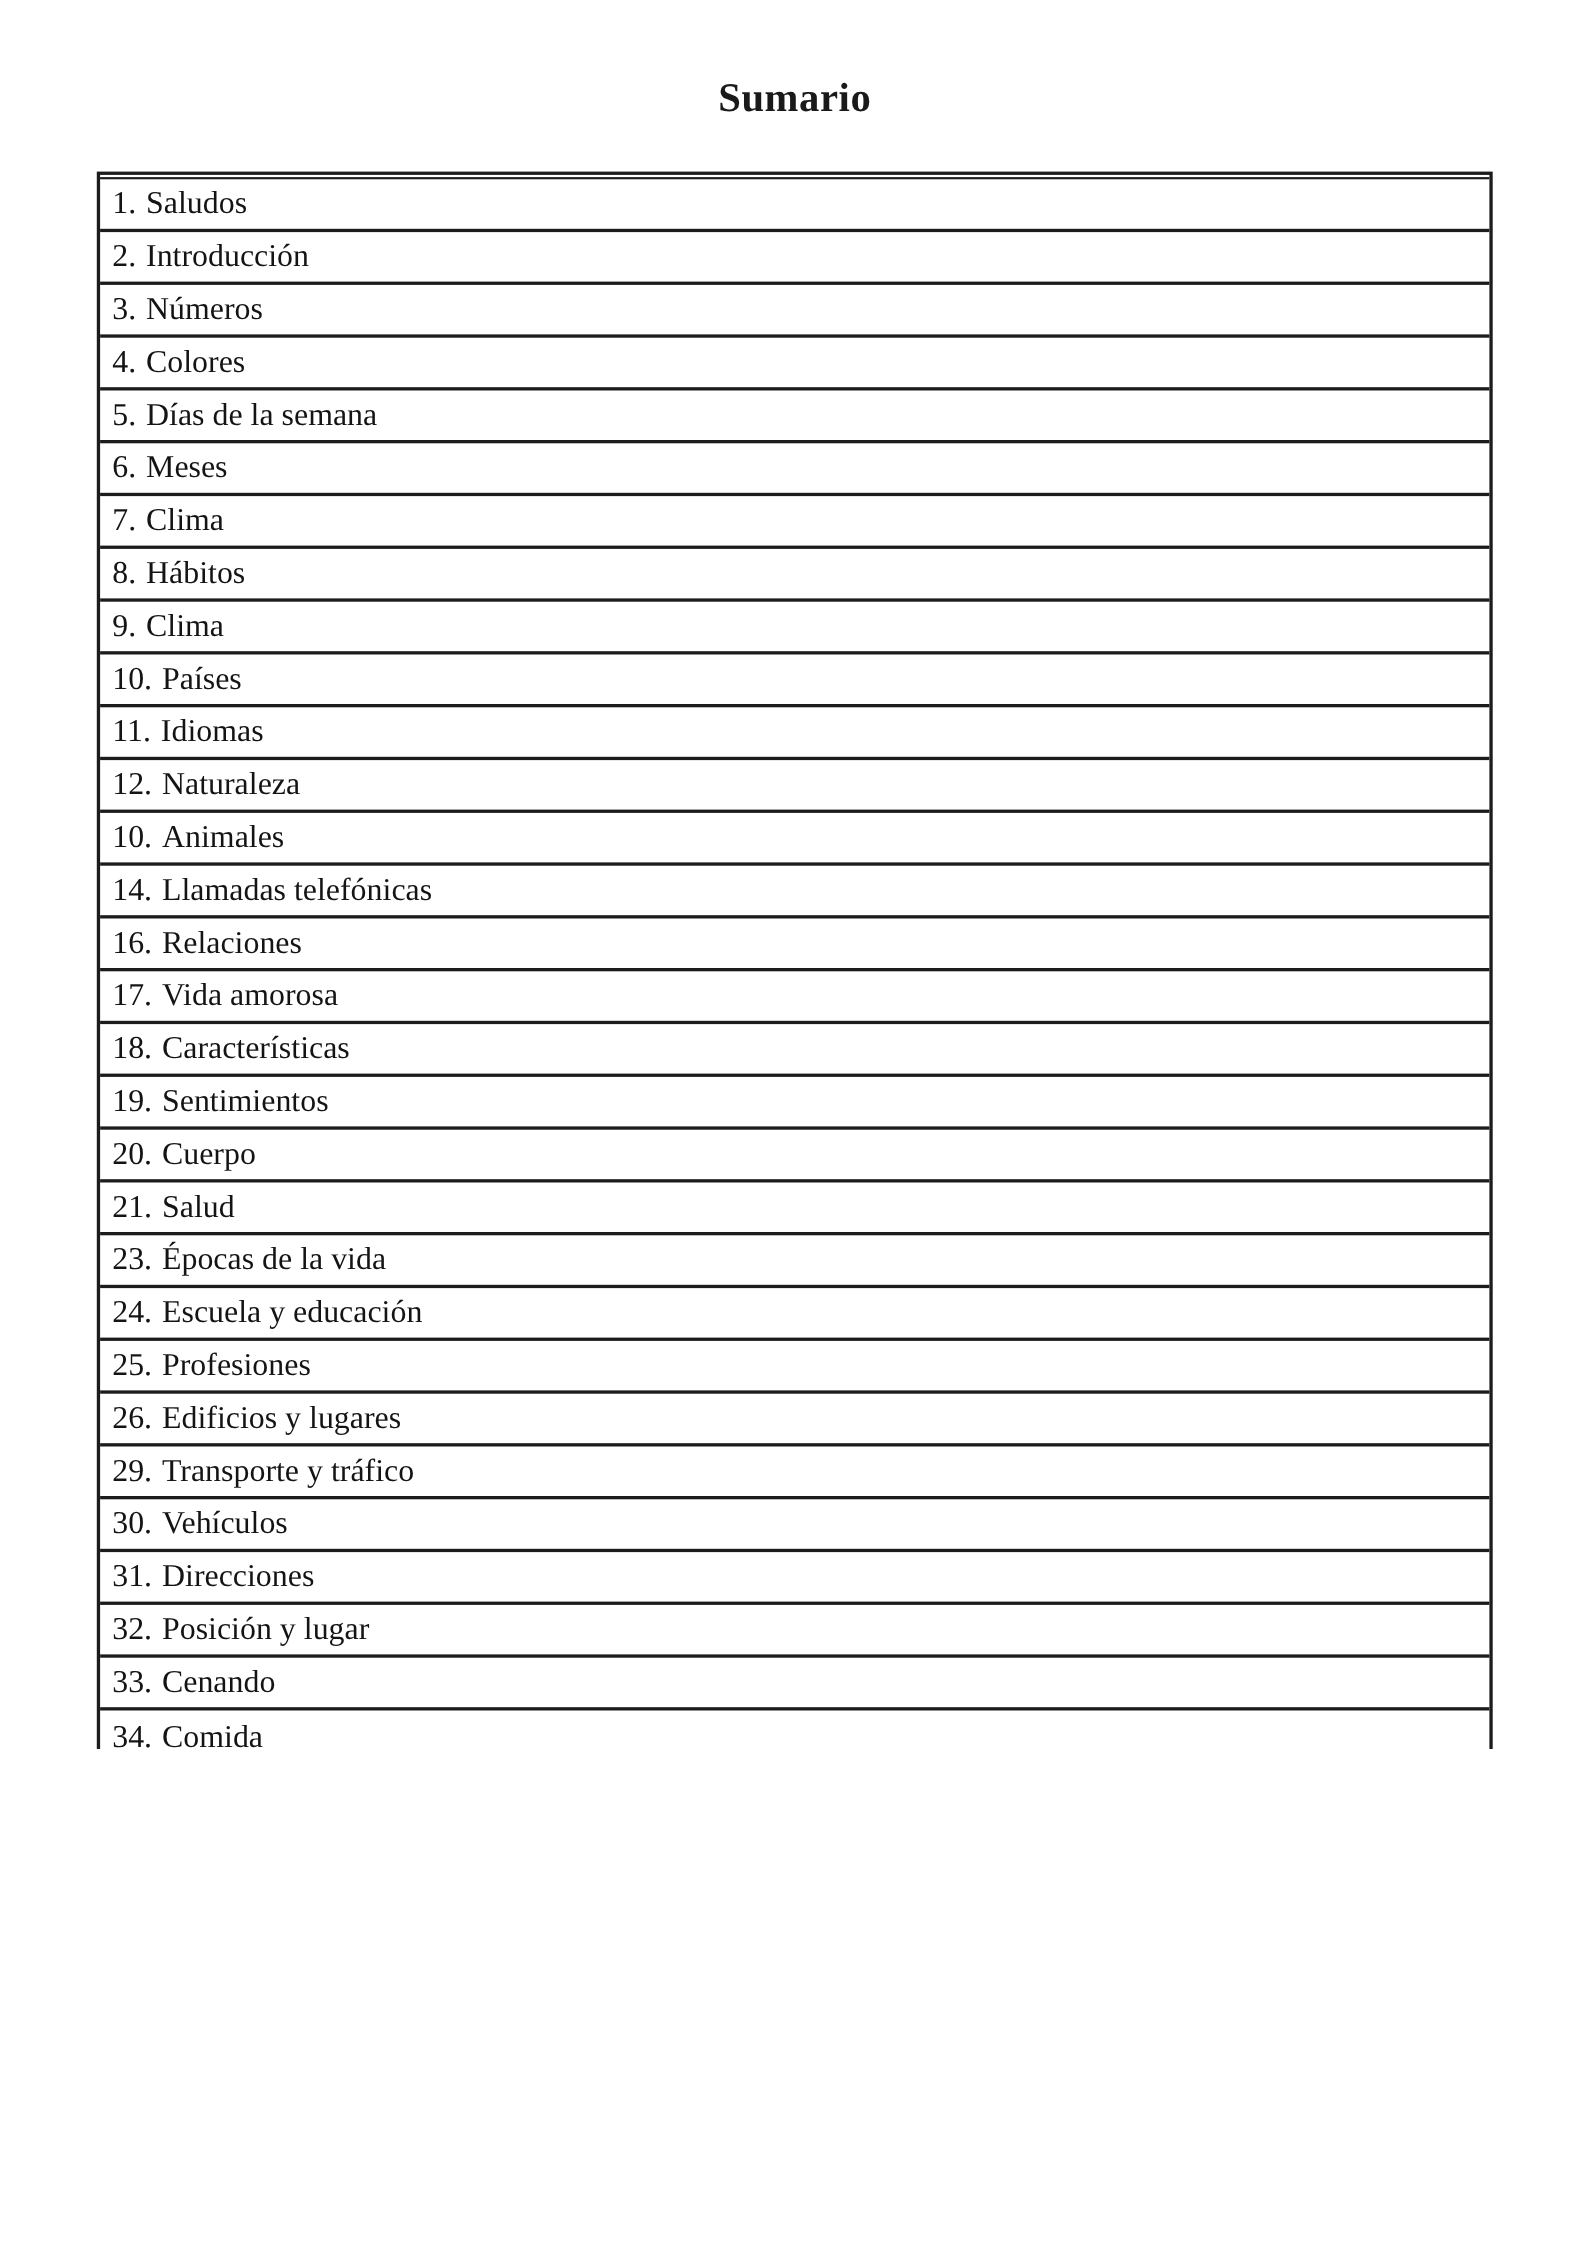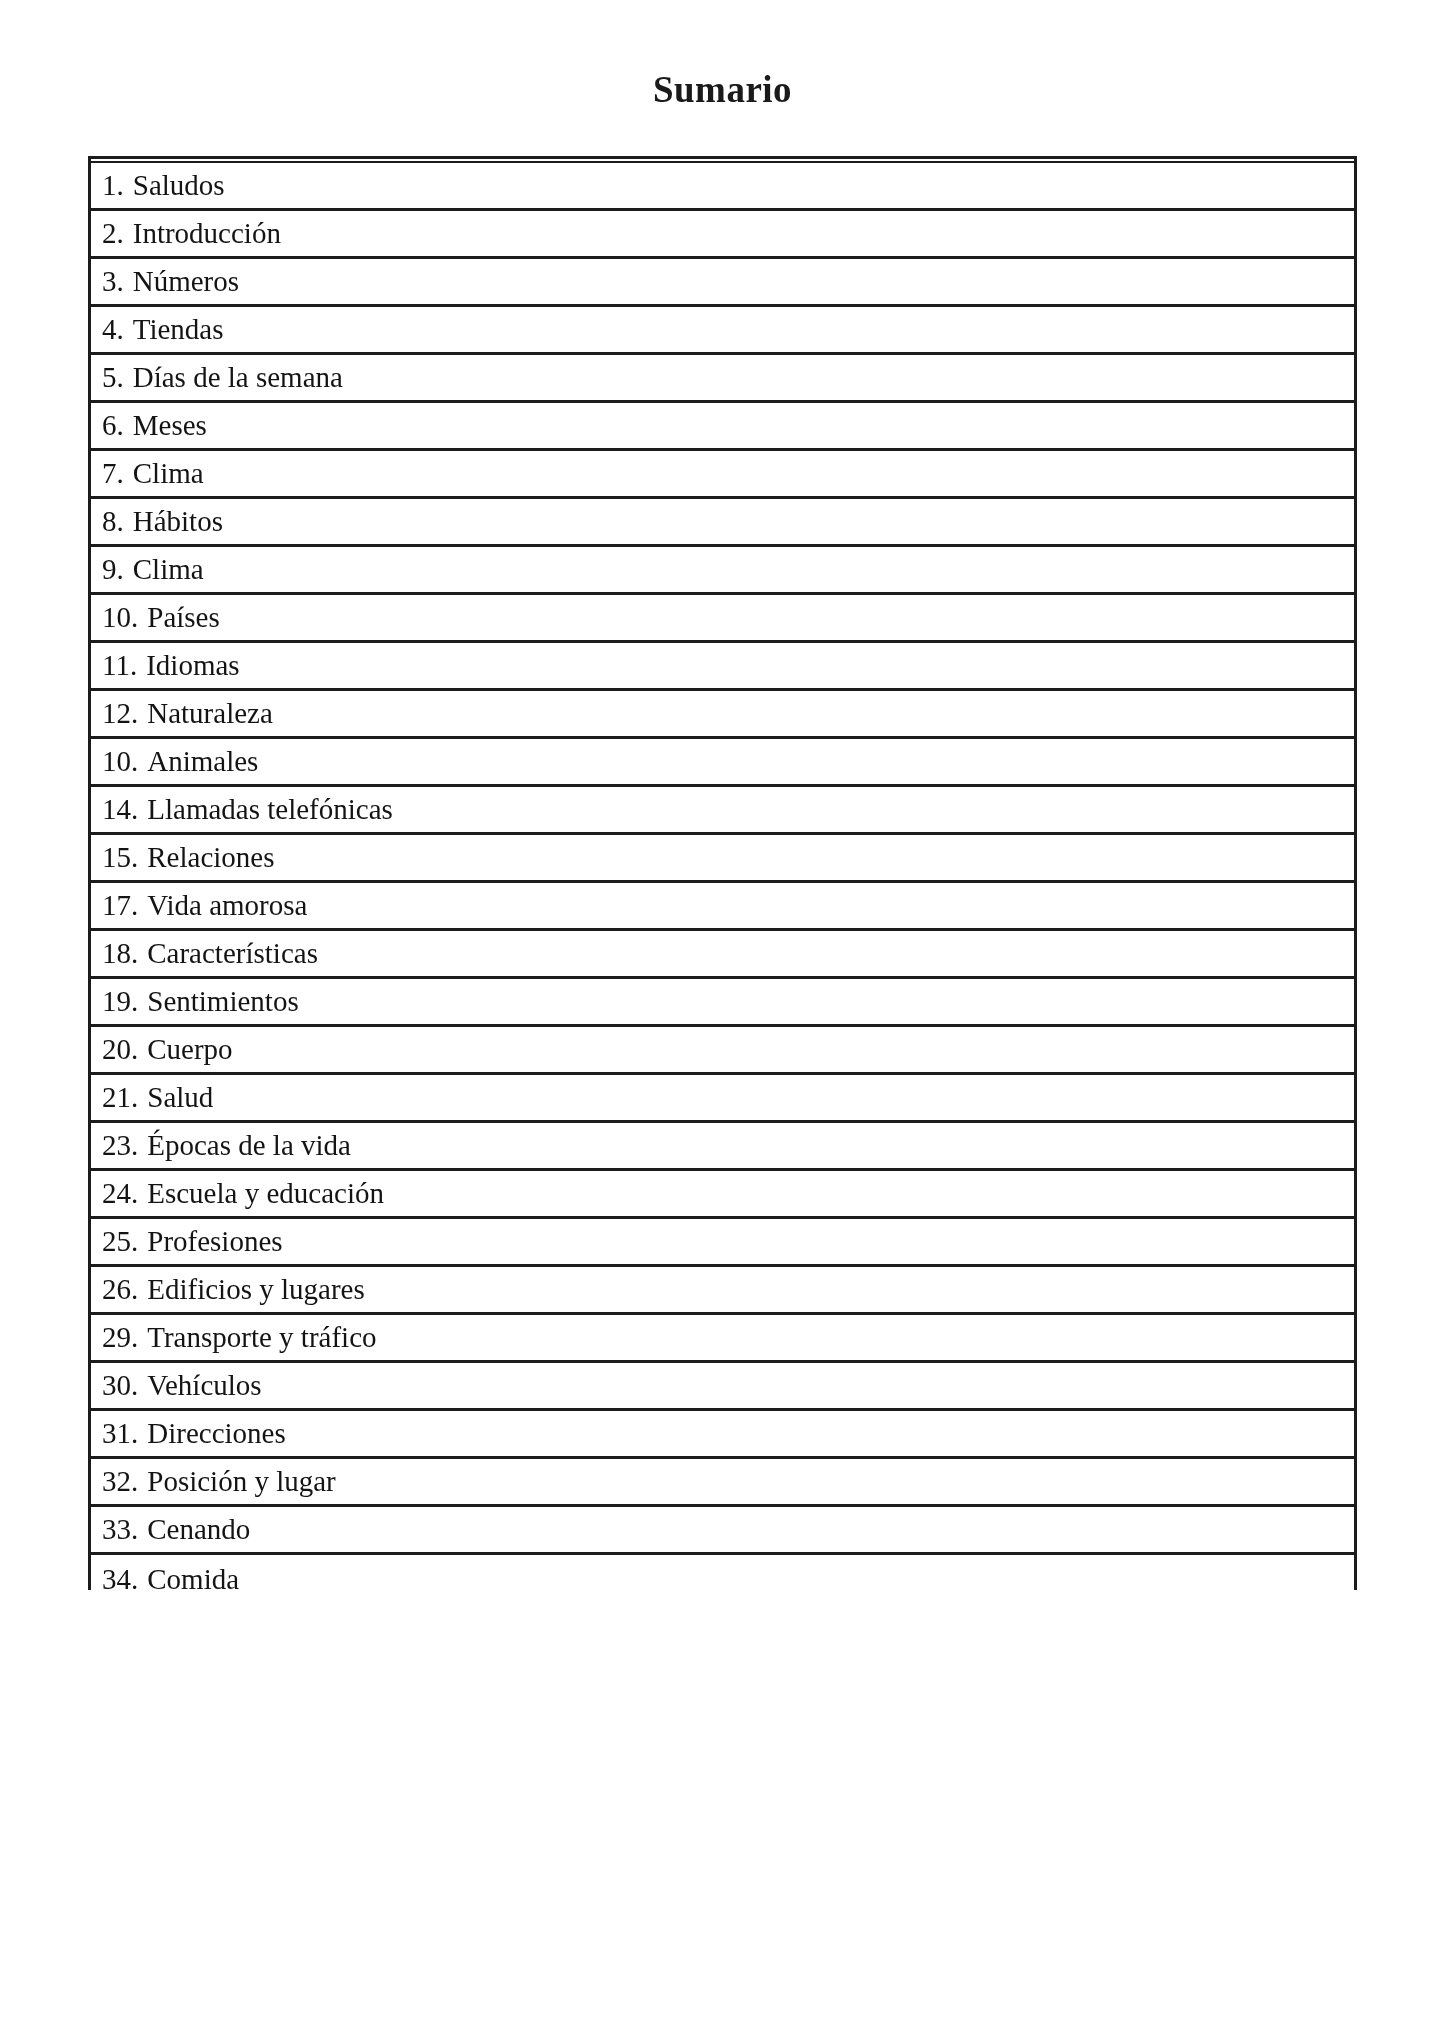--- a/index.html
+++ b/index.html
@@ -77,21 +77,21 @@
         <div class="toc-row">
           <span class="row-num">2.</span>
           <span class="row-title">Introducción</span>
         </div>
         <div class="toc-row">
           <span class="row-num">3.</span>
           <span class="row-title">Números</span>
         </div>
         <div class="toc-row">
           <span class="row-num">4.</span>
-          <span class="row-title">Tiendas</span>
+          <span class="row-title">Colores</span>
         </div>
         <div class="toc-row">
           <span class="row-num">5.</span>
           <span class="row-title">Días de la semana</span>
         </div>
         <div class="toc-row">
           <span class="row-num">6.</span>
           <span class="row-title">Meses</span>
         </div>
         <div class="toc-row">
@@ -120,21 +120,21 @@
         </div>
         <div class="toc-row">
           <span class="row-num">10.</span>
           <span class="row-title">Animales</span>
         </div>
         <div class="toc-row">
           <span class="row-num">14.</span>
           <span class="row-title">Llamadas telefónicas</span>
         </div>
         <div class="toc-row">
-          <span class="row-num">15.</span>
+          <span class="row-num">16.</span>
           <span class="row-title">Relaciones</span>
         </div>
         <div class="toc-row">
           <span class="row-num">17.</span>
           <span class="row-title">Vida amorosa</span>
         </div>
         <div class="toc-row">
           <span class="row-num">18.</span>
           <span class="row-title">Características</span>
         </div>

